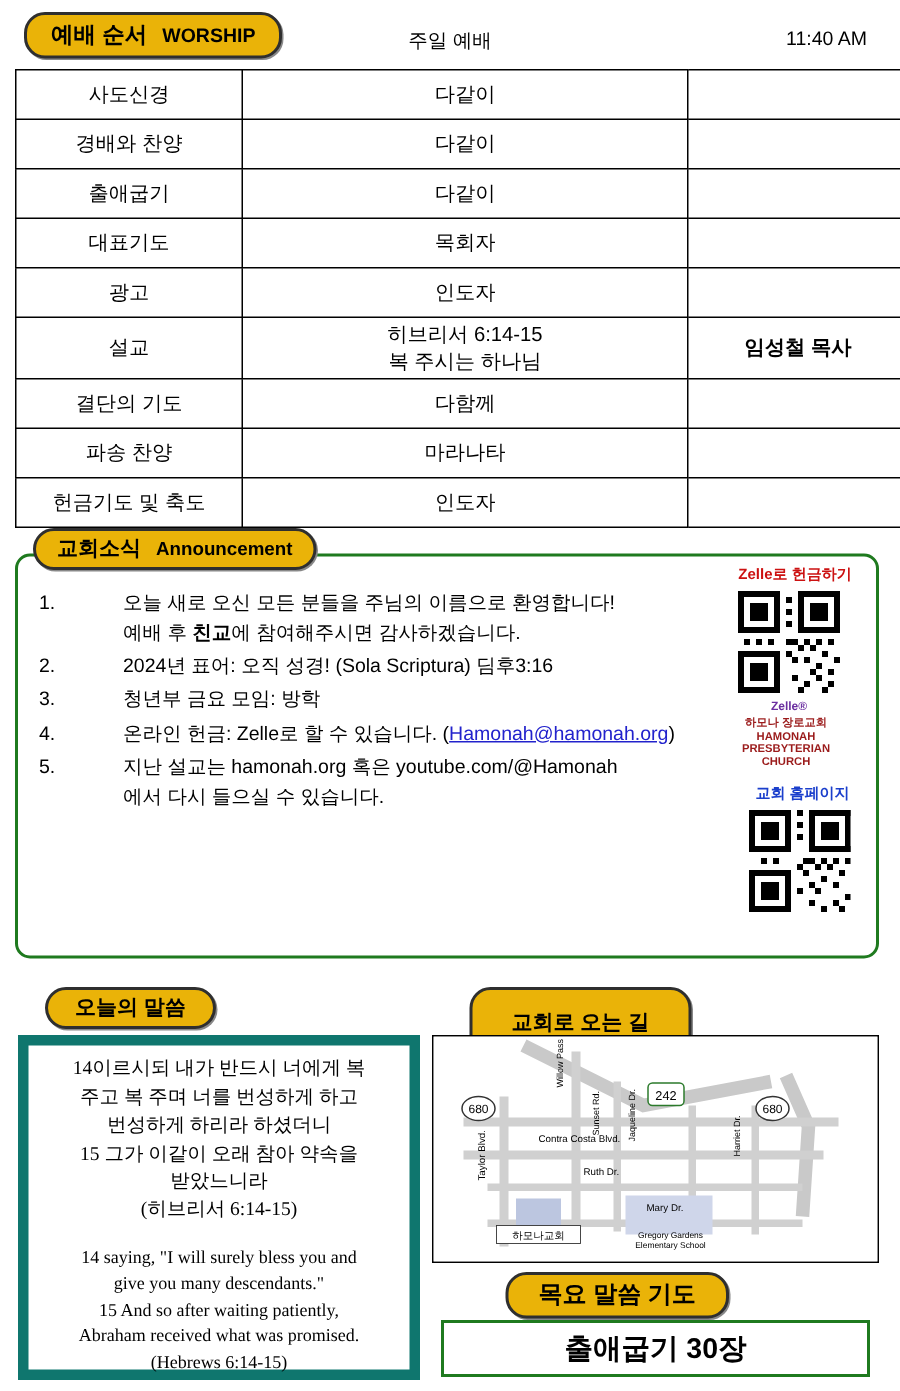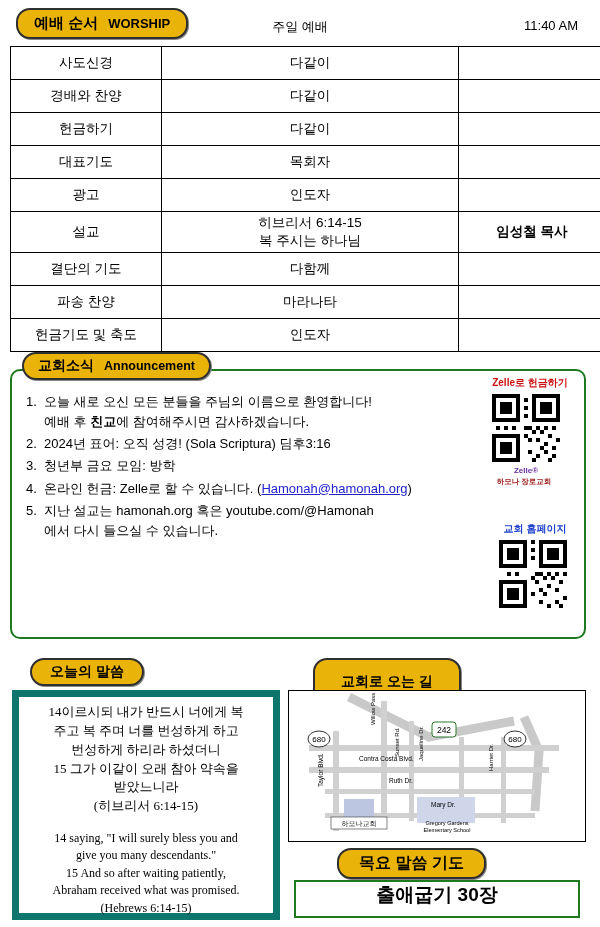--- a/index.html
+++ b/index.html
@@ -86,21 +86,21 @@
     position:absolute;left:26px;top:392px;
     width:430px;
     font-size:13px;
     line-height:1.55;
   }
   .ann-item{
     display:flex;
     margin-bottom:2px;
   }
   .ann-num{width:18px;flex:0 0 18px;}
-  .ann-text{flex:1;}
+  .ann-text{flex:1;margin-left:38px;}
   .ann-text .b{font-weight:bold;}
   .ann-text .link{color:#2222cc;text-decoration:underline;}
 
   
   .qr-label{
     position:absolute;
     font-size:10px;
     font-weight:bold;
     color:#1b3fcc;
     text-align:center;
@@ -163,21 +163,21 @@
   }
   .thu-tag{
     position:absolute;left:337px;top:848px;
     font-size:16px;padding:3px 20px;
   }
   .thu-box{
     position:absolute;left:294px;top:880px;
     width:286px;height:38px;
     border:2px solid #1f7a1f;
     box-sizing:border-box;
-    display:flex;align-items:flex-start;justify-content:center;
+    display:flex;align-items:center;justify-content:center;
     font-size:19px;font-weight:bold;
   }
 </style>
 </head>
 <body>
 
 <div class="page">
 
   <div class="tagbox worship-tag">
     <span>예배 순서</span>
@@ -192,21 +192,21 @@
         <td class="col-a">사도신경</td>
         <td class="col-b">다같이</td>
         <td class="col-c"></td>
       </tr>
       <tr>
         <td class="col-a">경배와 찬양</td>
         <td class="col-b">다같이</td>
         <td class="col-c"></td>
       </tr>
       <tr>
-        <td class="col-a">헌금하기</td>
+        <td class="col-a">출애굽기</td>
         <td class="col-b">다같이</td>
         <td class="col-c"></td>
       </tr>
       <tr>
         <td class="col-a">대표기도</td>
         <td class="col-b">목회자</td>
         <td class="col-c"></td>
       </tr>
       <tr>
         <td class="col-a">광고</td>
@@ -327,20 +327,21 @@
           <rect x="10" y="16" width="1" height="1"></rect>
         <rect x="12" y="13" width="1" height="1"></rect>
           <rect x="14" y="16" width="1" height="1"></rect>
       </g>
     </svg>
   </div>
   <div class="zelle-logo" style="left:488px;top:466px;">Zelle®</div>
 
   <div class="church-logo" style="left:478px;top:478px;">
     <div>하모나 장로교회</div>
+    <div>HAMONAH PRESBYTERIAN CHURCH</div>
   </div>
 
   <div class="qr-label" style="left:490px;top:522px;width:90px;">교회 홈페이지</div>
   <div class="qr" style="left:497px;top:538px;">
     <svg width="68" height="68" viewBox="0 0 17 17" shape-rendering="crispEdges">
       <rect width="17" height="17" fill="#fff"></rect>
       <g fill="#000">
         <rect x="0" y="0" width="7" height="1"></rect>
           <rect x="0" y="6" width="7" height="1"></rect>
         <rect x="0" y="0" width="1" height="7"></rect>

